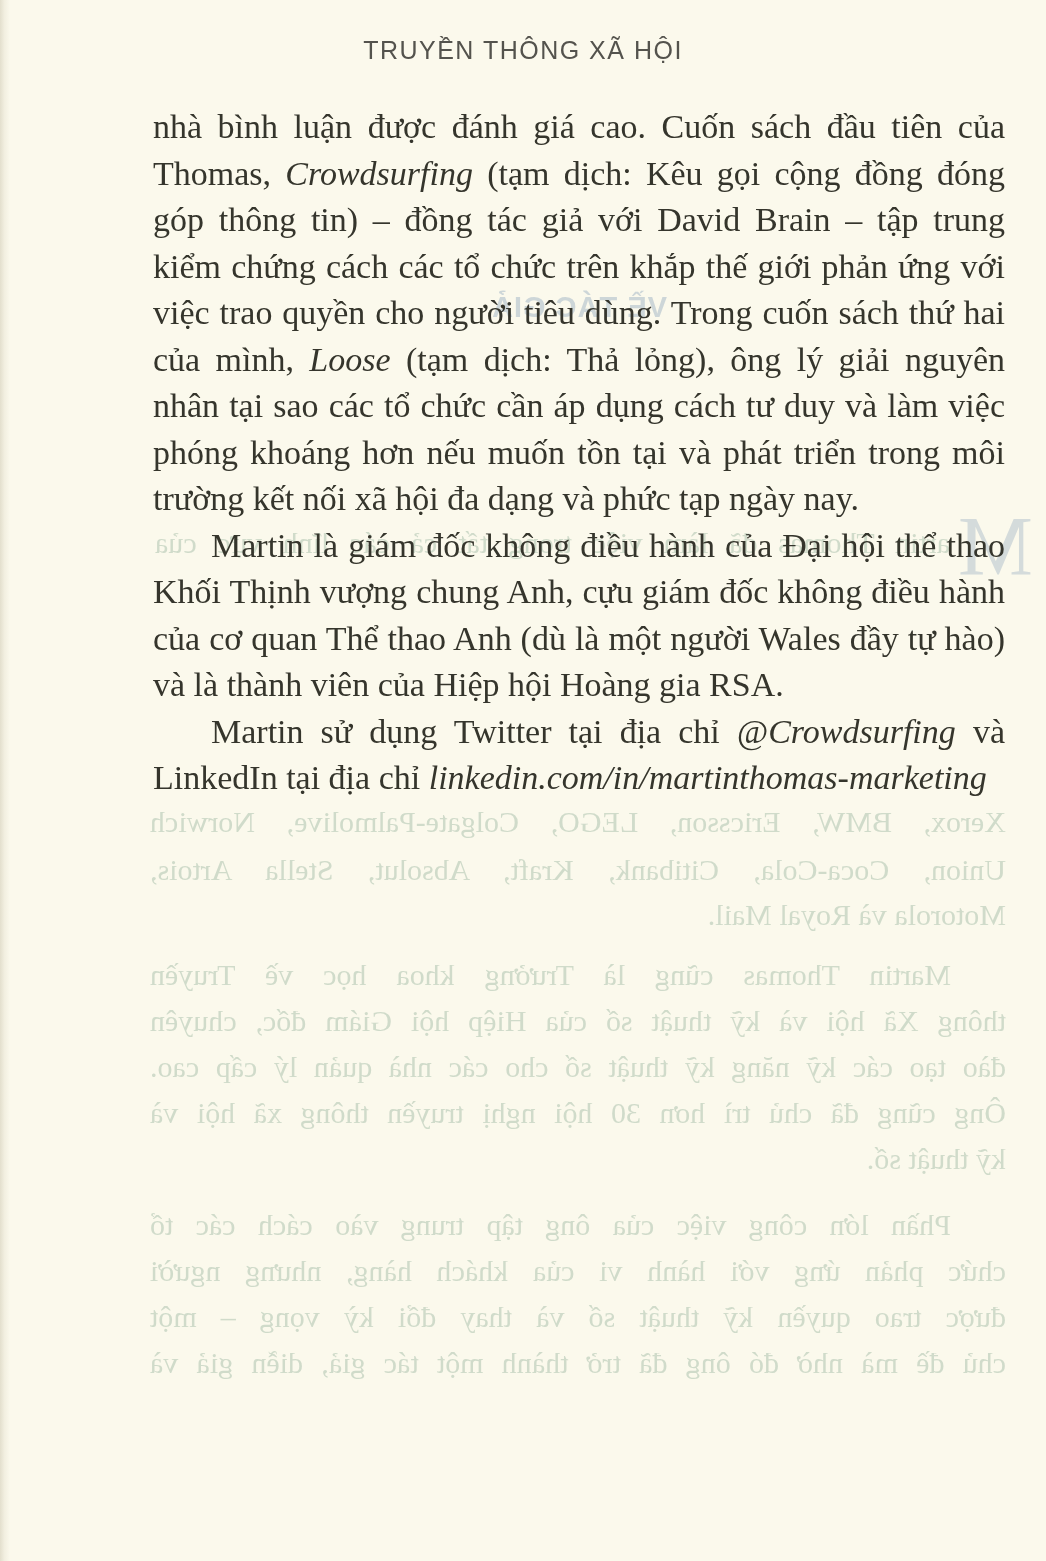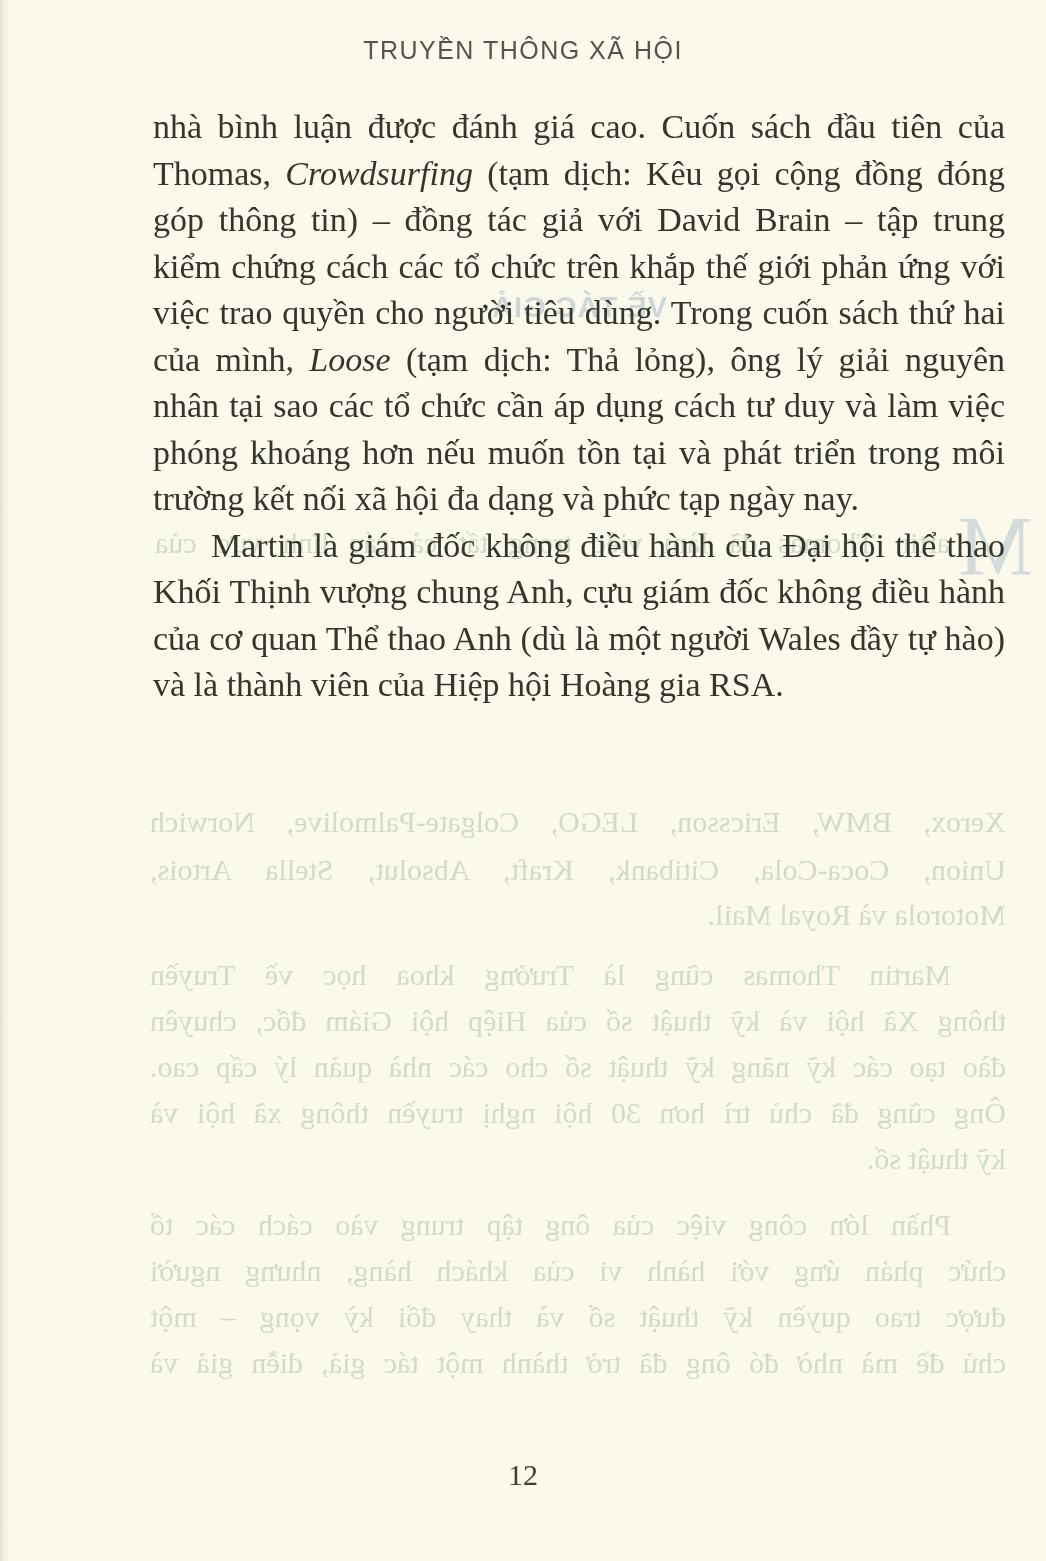--- a/index.html
+++ b/index.html
@@ -90,16 +90,16 @@
       <div class="bleed-line" style="top: 1137px; left: 150px; width: 856px;">kỹ thuật số.</div>
       <div class="bleed-line full indent" style="top: 1203px; left: 150px; width: 856px;">Phần lớn công việc của ông tập trung vào cách các tổ</div>
       <div class="bleed-line full" style="top: 1249px; left: 150px; width: 856px;">chức phản ứng với hành vi của khách hàng, nhưng người</div>
       <div class="bleed-line full" style="top: 1295px; left: 150px; width: 856px;">được trao quyền kỹ thuật số và thay đổi kỳ vọng – một</div>
       <div class="bleed-line full" style="top: 1341px; left: 150px; width: 856px;">chủ đề mà nhờ đó ông đã trở thành một tác giả, diễn giả và</div>
     </div>
 
   <div class="body" id="body-text">
       <p><span>nhà bình luận được đánh giá cao. Cuốn sách đầu tiên của Thomas, </span><em>Crowdsurfing</em><span> (tạm dịch: Kêu gọi cộng đồng đóng góp thông tin) – đồng tác giả với David Brain – tập trung kiểm chứng cách các tổ chức trên khắp thế giới phản ứng với việc trao quyền cho người tiêu dùng. Trong cuốn sách thứ hai của mình, </span><em>Loose</em><span> (tạm dịch: Thả lỏng), ông lý giải nguyên nhân tại sao các tổ chức cần áp dụng cách tư duy và làm việc phóng khoáng hơn nếu muốn tồn tại và phát triển trong môi trường kết nối xã hội đa dạng và phức tạp ngày nay.</span></p>
       <p class="indent"><span>Martin là giám đốc không điều hành của Đại hội thể thao Khối Thịnh vượng chung Anh, cựu giám đốc không điều hành của cơ quan Thể thao Anh (dù là một người Wales đầy tự hào) và là thành viên của Hiệp hội Hoàng gia RSA.</span></p>
+      <p class="indent"><span>Martin sử dụng Twitter tại địa chỉ </span><em>@Crowdsurfing</em><span> và LinkedIn tại địa chỉ </span><em>linkedin.com/in/martinthomas-marketing</em></p>
     </div>
 
-  <div class="pageno">12</div>
 </div>
 
 </body></html>

